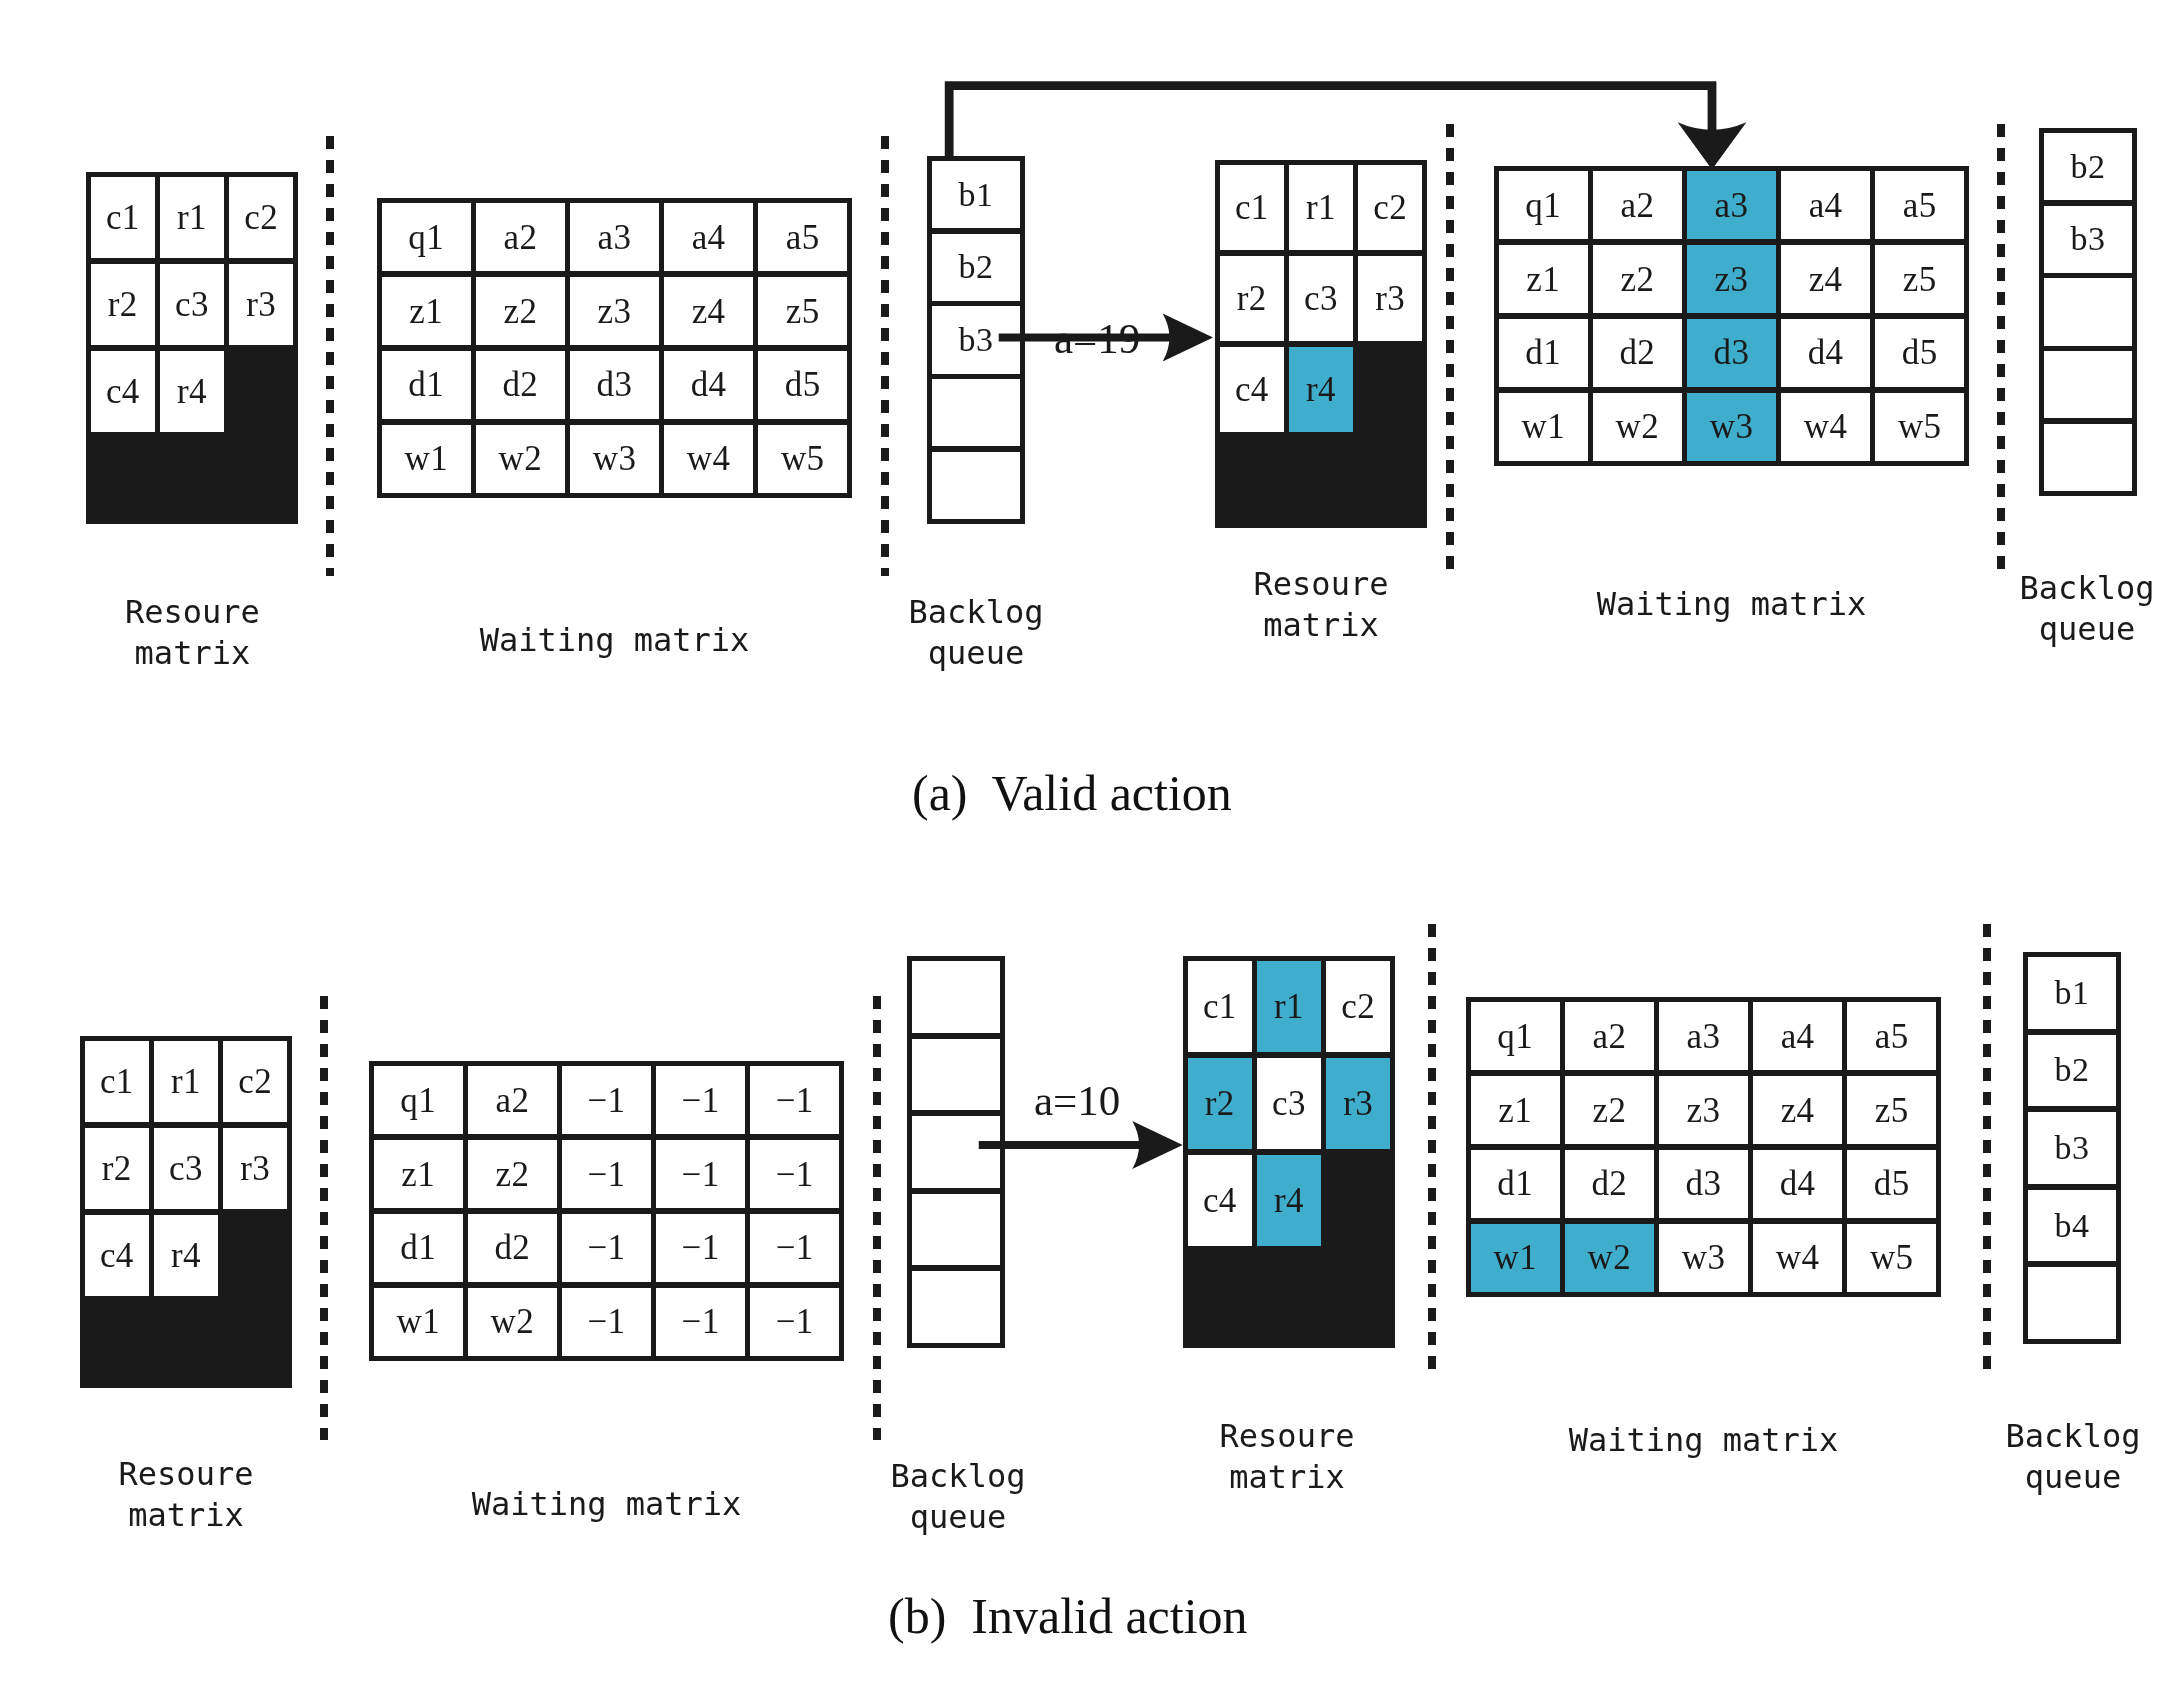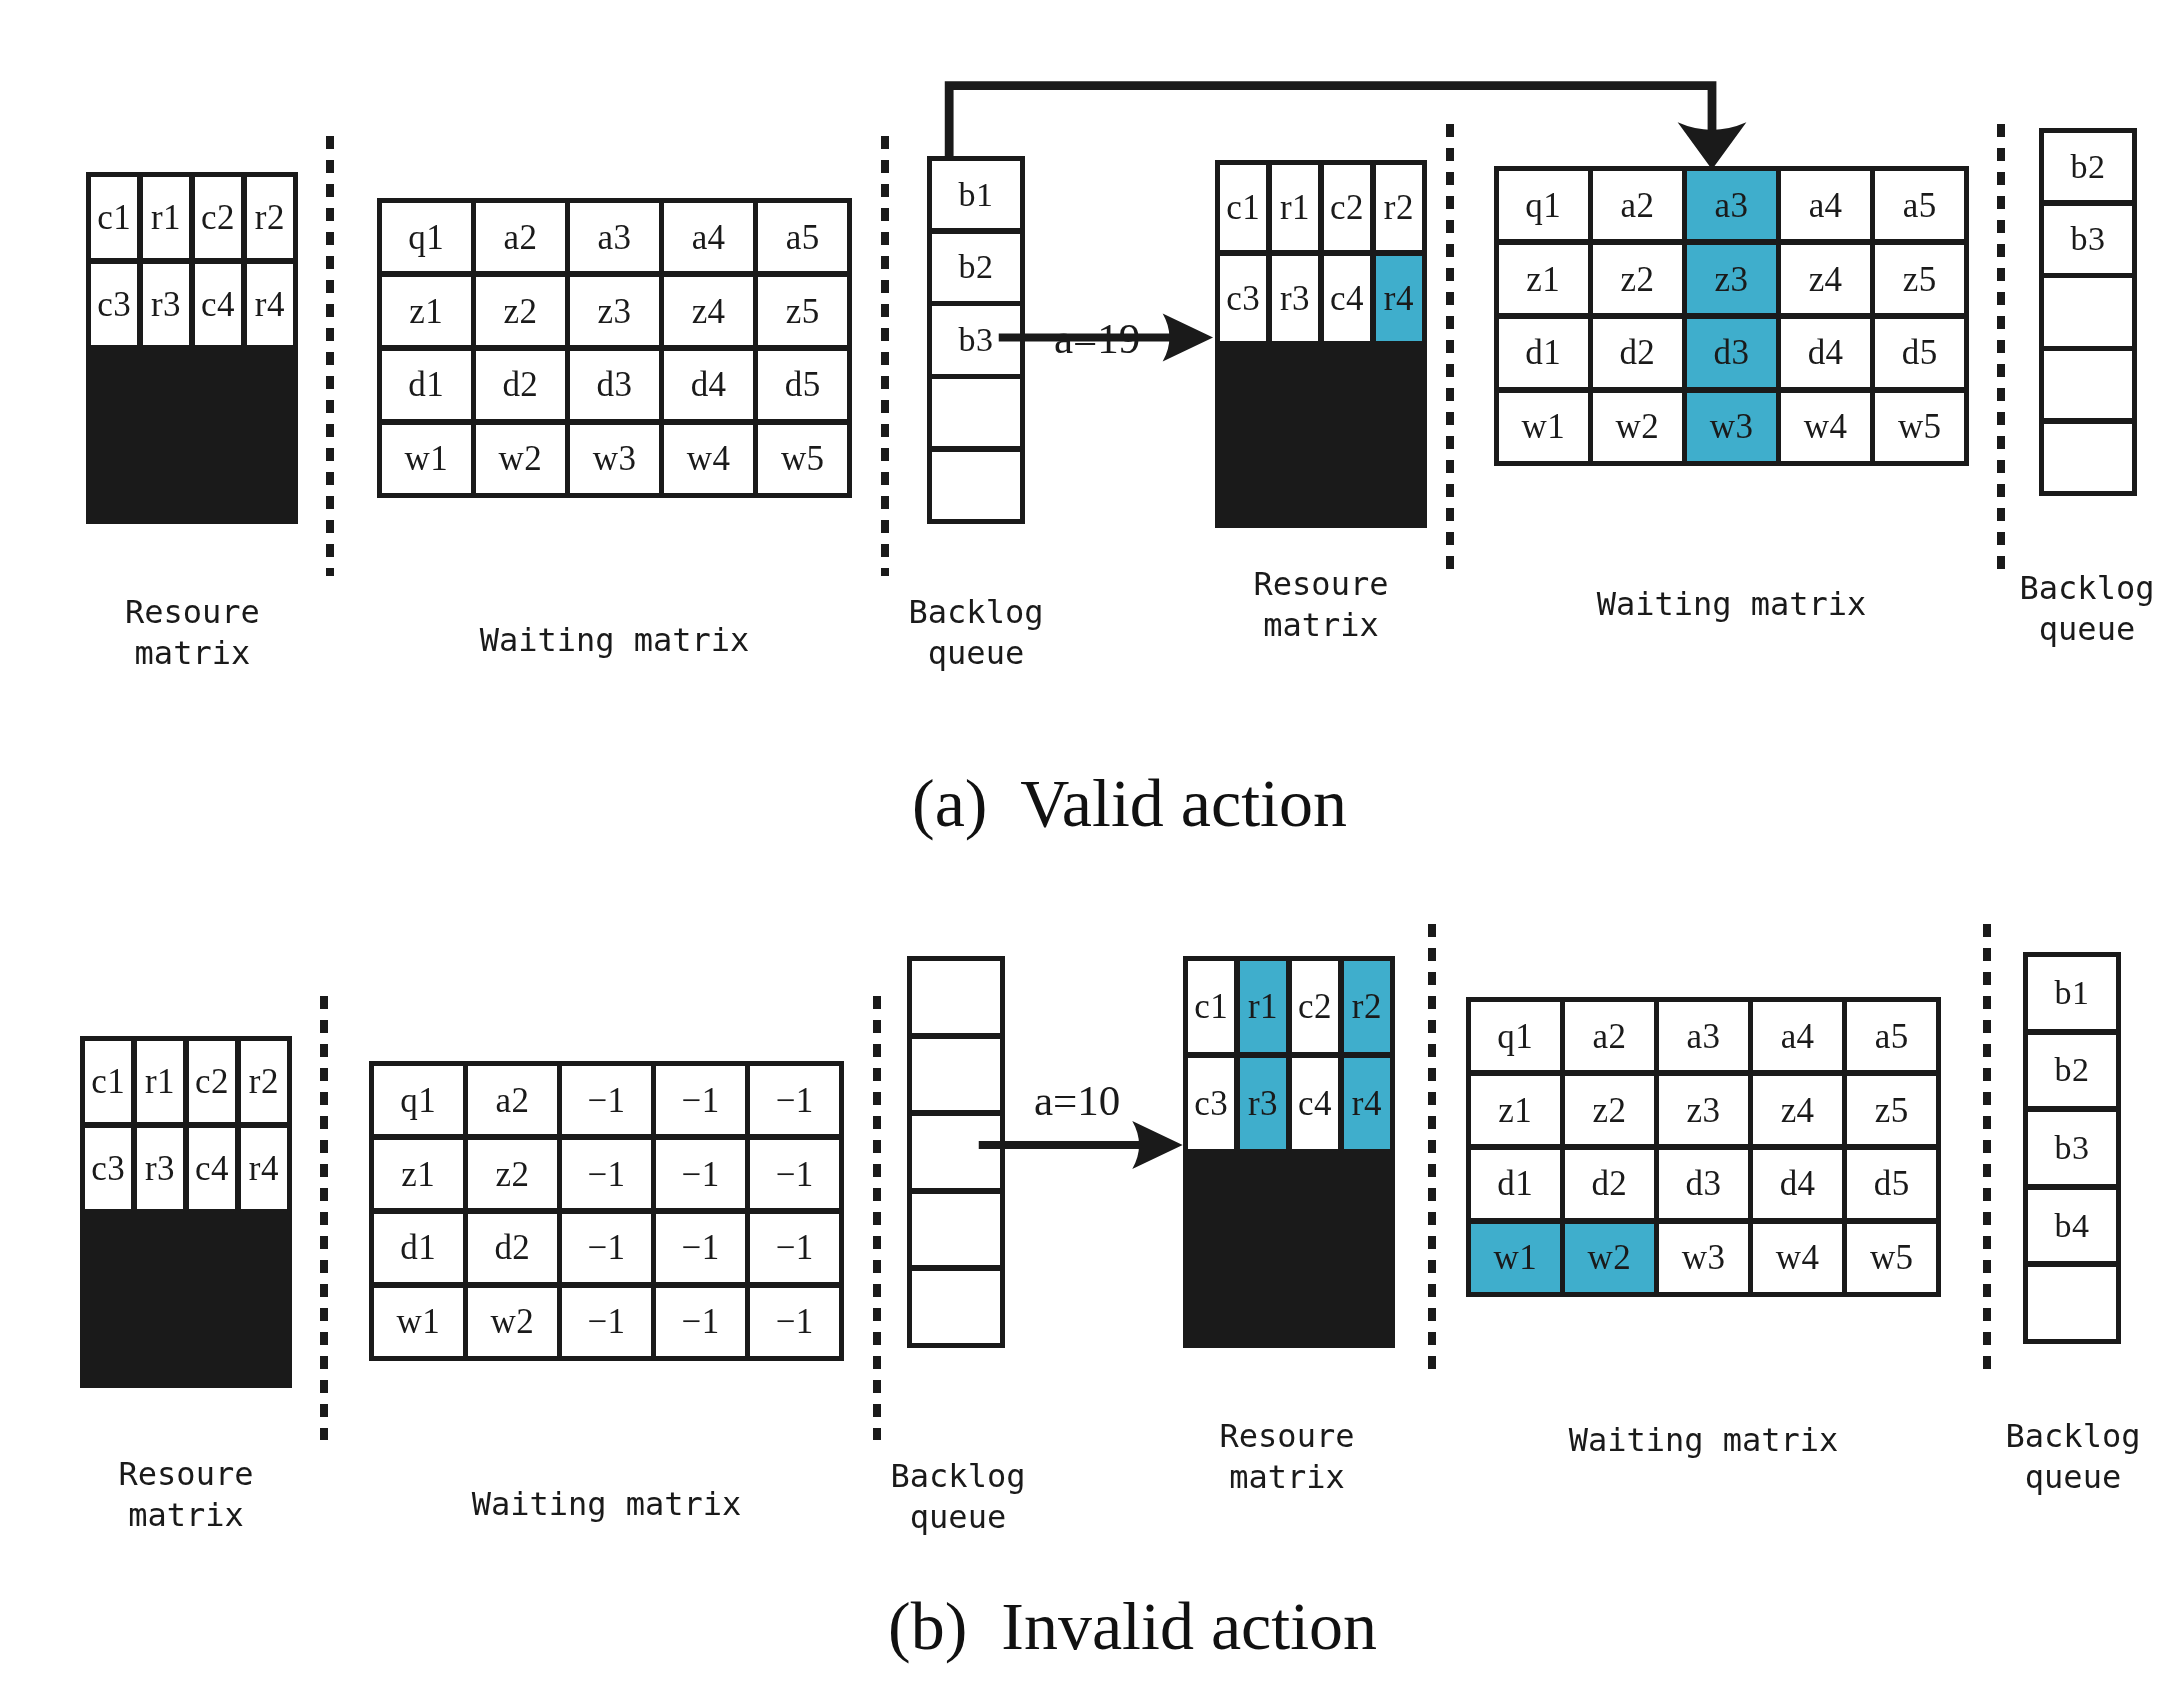--- a/index.html
+++ b/index.html
@@ -23,21 +23,21 @@
 
   
   .grid {
     position: absolute;
     display: grid;
     background: #1a1a1a;
     border: 5.6px solid #1a1a1a;
     box-sizing: border-box;
     gap: 5.6px;
   }
-  .grid.rm   { grid-template-columns: repeat(4, 1fr); grid-template-rows: repeat(4, 1fr); }
+  .grid.rm   { grid-template-columns: repeat(3, 1fr); grid-template-rows: repeat(4, 1fr); }
   .grid.wm   { grid-template-columns: repeat(5, 1fr); grid-template-rows: repeat(4, 1fr); }
   .grid.queue{ grid-template-columns: 1fr;            grid-template-rows: repeat(5, 1fr); }
 
   .cell {
     background: #ffffff;
     display: flex;
     align-items: center;
     justify-content: center;
     font-family: "Liberation Serif", "DejaVu Serif", serif;
     font-size: 35px;
@@ -72,21 +72,21 @@
         #1a1a1a 0px, #1a1a1a 12.8px,
         rgba(0,0,0,0) 12.8px, rgba(0,0,0,0) 24px);
     background-size: 8px 24px;
     background-repeat: repeat-y;
   }
 
   
   .fig-caption {
     position: absolute;
     font-family: "Liberation Serif", "DejaVu Serif", serif;
-    font-size: 68px;
+    font-size: 50px;
     color: #111111;
     white-space: pre;
   }
 
   
   .action-label {
     position: absolute;
     font-family: "Liberation Serif", "DejaVu Serif", serif;
     font-size: 43px;
     color: #1a1a1a;

